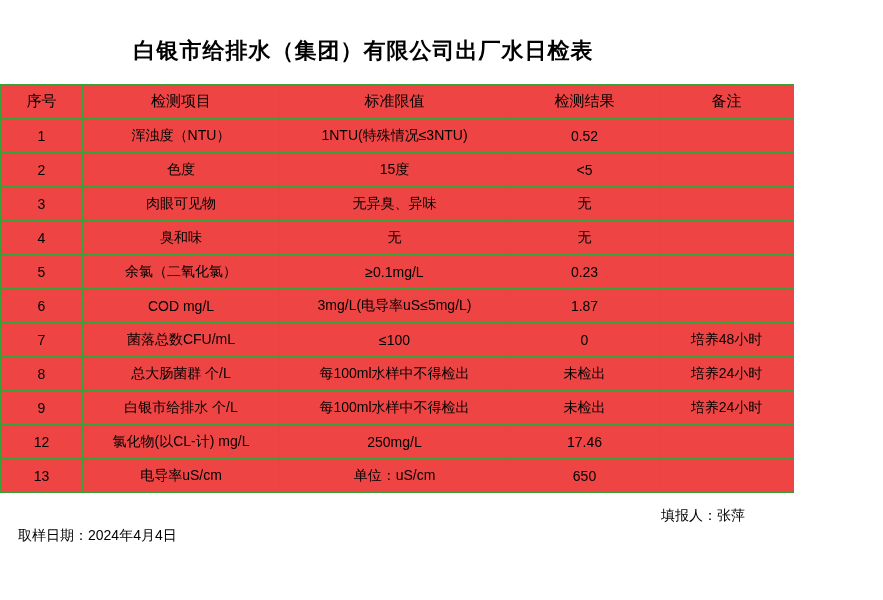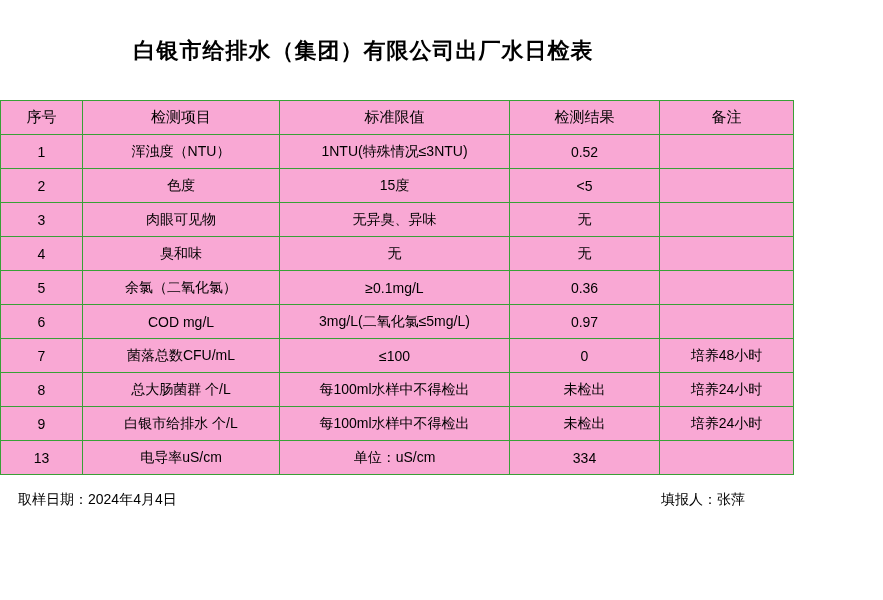--- a/index.html
+++ b/index.html
@@ -25,24 +25,24 @@
     font-family: "Liberation Serif", serif;
     font-size: 22px;
     font-weight: bold;
     letter-spacing: 1px;
     padding-top: 36px;
     padding-bottom: 18px;
     color: #000;
   }
   table.report {
     border-collapse: collapse;
-    margin: 16px auto;
+    margin: 0 auto;
     width: 793px;
     table-layout: fixed;
-    background: #f9a8d4;
+    background: #ef4444;
   }
   table.report td, table.report th {
     border: 1px solid #39a037;
     font-weight: normal;
     text-align: center;
     vertical-align: middle;
     font-size: 14px;
     font-family: "Liberation Sans", sans-serif;
     height: 33px;
     padding: 0 2px;
@@ -69,21 +69,21 @@
     margin: 14px auto 0 auto;
     display: flex;
     justify-content: space-between;
     font-size: 14px;
     padding: 0 8px;
     box-sizing: border-box;
   }
   .footer > div {
     white-space: nowrap;
   }
-  .footer .f1 { margin-left: 10px; }
+  .footer .f1 { margin-left: 10px; margin-top: 20px; }
   .footer .f2 { margin-left: 40px; }
   .footer .f3 { margin-right: 40px; text-align: right; }
 </style>
 </head>
 <body>
 
 <div class="page">
 
   <div class="title">白银市给排水（集团）有限公司出厂水日检表</div>
 
@@ -130,28 +130,28 @@
         <td class="cell-num">4</td>
         <td>臭和味</td>
         <td>无</td>
         <td>无</td>
         <td></td>
       </tr>
       <tr>
         <td class="cell-num">5</td>
         <td>余氯（二氧化氯）</td>
         <td class="mixed">≥0.1mg/L</td>
-        <td class="cell-num">0.36</td>
+        <td class="cell-num">0.23</td>
         <td></td>
       </tr>
       <tr>
         <td class="cell-num">6</td>
         <td class="mixed">COD      mg/L</td>
-        <td class="mixed">3mg/L(二氧化氯≤5mg/L)</td>
-        <td class="cell-num">0.97</td>
+        <td class="mixed">3mg/L(电导率uS≤5mg/L)</td>
+        <td class="cell-num">1.87</td>
         <td></td>
       </tr>
       <tr>
         <td class="cell-num">7</td>
         <td>菌落总数CFU/mL</td>
         <td>≤100</td>
         <td class="cell-num">0</td>
         <td>培养48小时</td>
       </tr>
       <tr>
@@ -162,24 +162,31 @@
         <td>培养24小时</td>
       </tr>
       <tr>
         <td class="cell-num">9</td>
         <td>白银市给排水 个/L</td>
         <td class="mixed">每100ml水样中不得检出</td>
         <td>未检出</td>
         <td>培养24小时</td>
       </tr>
       <tr>
+        <td class="cell-num">12</td>
+        <td class="mixed">氯化物(以CL-计) mg/L</td>
+        <td class="cell-num">250mg/L</td>
+        <td class="cell-num">17.46</td>
+        <td></td>
+      </tr>
+      <tr>
         <td class="cell-num">13</td>
         <td>电导率uS/cm</td>
         <td>单位：uS/cm</td>
-        <td class="cell-num">334</td>
+        <td class="cell-num">650</td>
         <td></td>
       </tr>
     </tbody>
   </table>
 
   <div class="footer">
     <div class="f1">取样日期：2024年4月4日</div>
     <div class="f3">填报人：张萍</div>
   </div>
 

